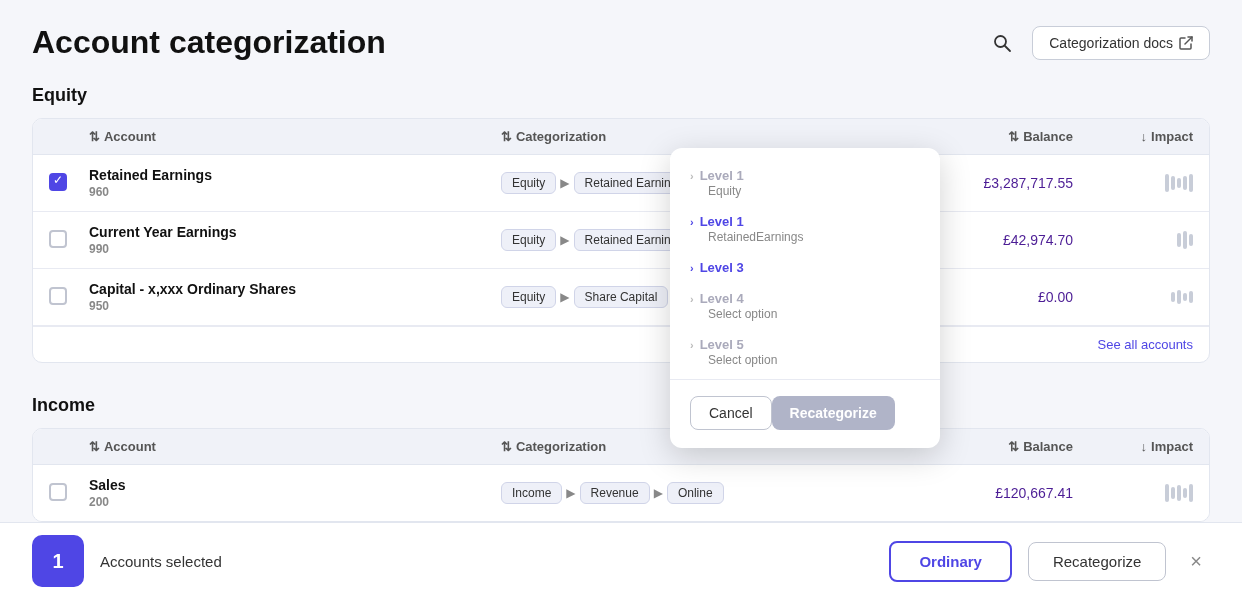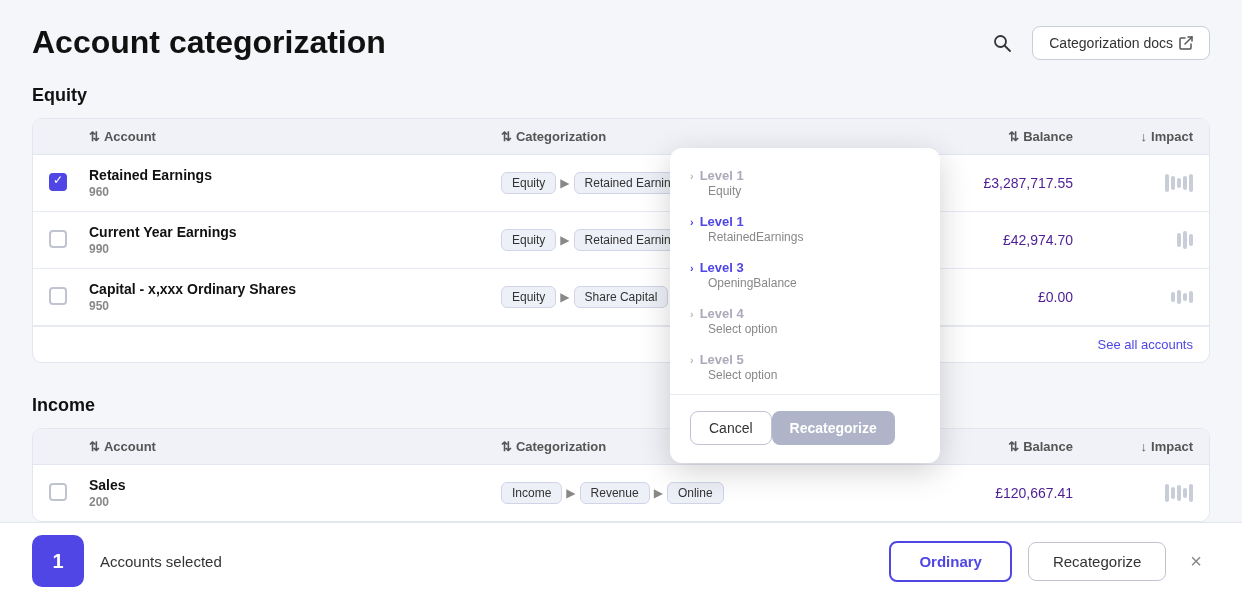--- a/index.html
+++ b/index.html
@@ -502,21 +502,20 @@
         <span>Level 1</span>
       </div>
       <div class="level-sublabel">RetainedEarnings</div>
     </div>
 
     <div class="dropdown-item">
       <div class="level-label">
         <span class="chevron-icon">›</span>
         <span>Level 3</span>
       </div>
-      <div class="level-sublabel">OpeningBalance</div>
     </div>
 
     <div class="dropdown-item">
       <div class="level-label disabled">
         <span class="chevron-icon disabled">›</span>
         <span>Level 4</span>
       </div>
       <div class="level-sublabel">Select option</div>
     </div>
 

